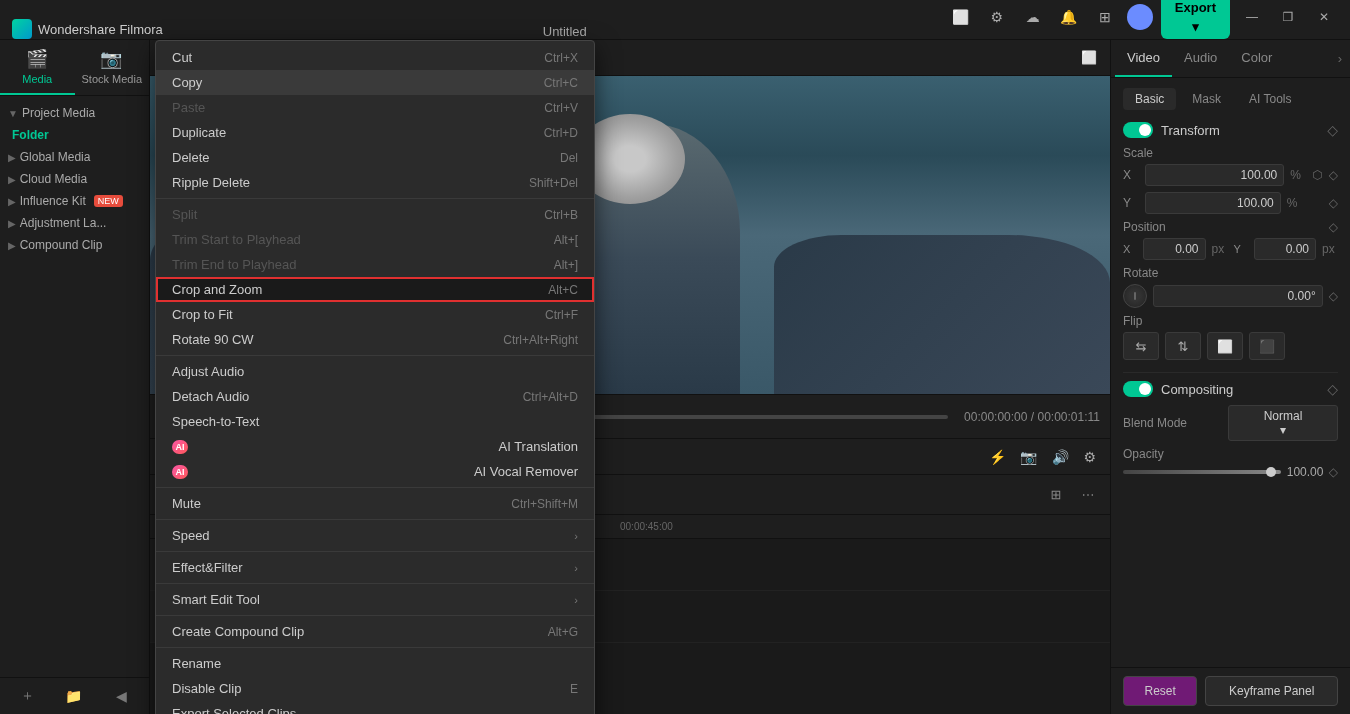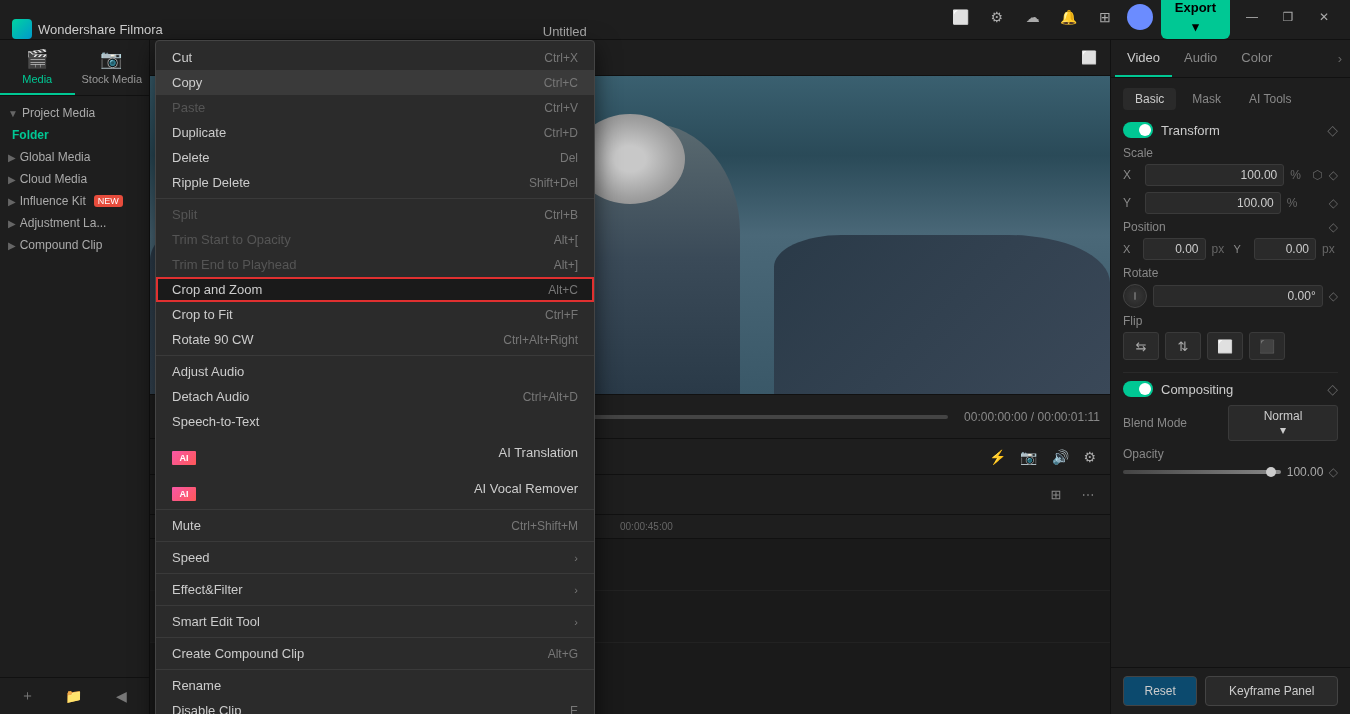--- a/index.html
+++ b/index.html
@@ -198,28 +198,27 @@
     .menu-item .arrow-right { color: #777; font-size: 11px; }
     .menu-separator {
       height: 1px;
       background: #3a3a3a;
       margin: 3px 0;
     }
     .ai-badge {
       display: inline-flex;
       align-items: center;
       justify-content: center;
-      width: 24px; height: 14px;
+      width: 16px; height: 14px;
       background: linear-gradient(135deg, #f857a6, #ff5858);
-      border-radius: 1px;
+      border-radius: 7px;
       font-size: 9px;
       color: #fff;
       font-weight: bold;
       margin-right: 6px;
-      margin-top: 12px;
     }
 
     
     .center-area {
       flex: 1;
       display: flex;
       flex-direction: column;
       background: #191919;
     }
     .player-bar {
@@ -623,21 +622,21 @@
 
     .bottom-btns {
       display: flex;
       gap: 8px;
       padding: 8px 12px;
       border-top: 1px solid #111;
     }
     .reset-btn {
       flex: 1;
       padding: 7px;
-      background: #0c4a6e;
+      background: #701a75;
       border: 1px solid #444;
       border-radius: 4px;
       color: #ccc;
       font-size: 12px;
       cursor: pointer;
       text-align: center;
     }
     .keyframe-btn {
       flex: 2;
       padding: 7px;
@@ -1030,21 +1029,21 @@
     <div class="menu-item">
       <span>Ripple Delete</span>
       <span class="shortcut">Shift+Del</span>
     </div>
     <div class="menu-separator"></div>
     <div class="menu-item disabled">
       <span>Split</span>
       <span class="shortcut">Ctrl+B</span>
     </div>
     <div class="menu-item disabled">
-      <span>Trim Start to Opacity</span>
+      <span>Trim Start to Playhead</span>
       <span class="shortcut">Alt+[</span>
     </div>
     <div class="menu-item disabled">
       <span>Trim End to Playhead</span>
       <span class="shortcut">Alt+]</span>
     </div>
     <div class="menu-item highlighted">
       <span>Crop and Zoom</span>
       <span class="shortcut">Alt+C</span>
     </div>

